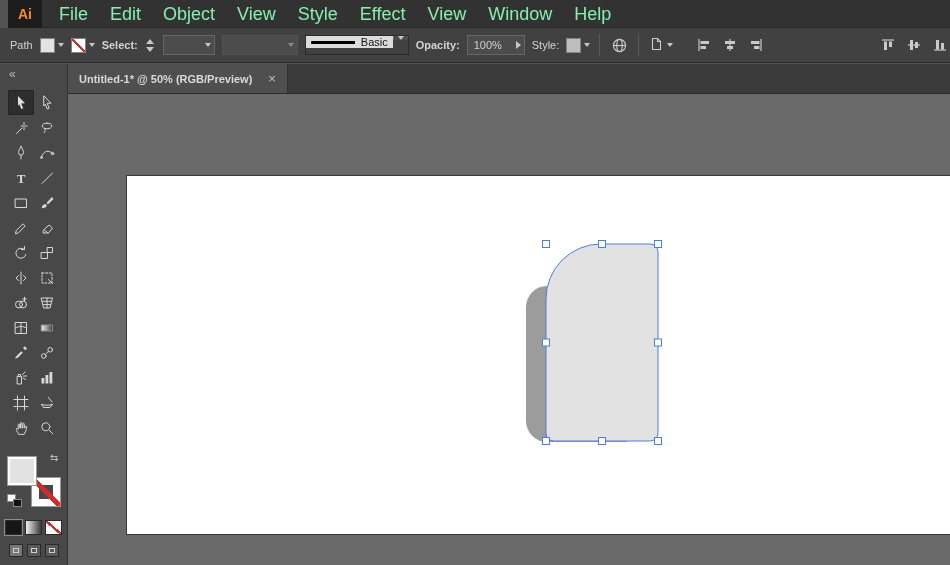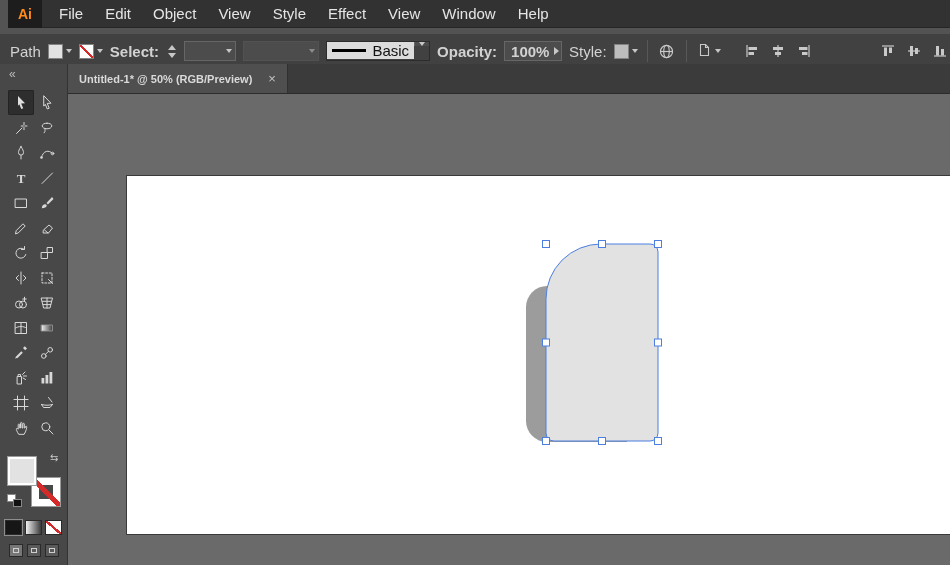--- a/index.html
+++ b/index.html
@@ -4,28 +4,28 @@
 <style>
   * { margin:0; padding:0; box-sizing:border-box; }
   html,body { background:#2a2a2a; }
   body { font-family:"Liberation Sans", sans-serif; }
   .app { position:relative; width:950px; height:565px; background:#535353; overflow:hidden; color:#d6d6d6; user-select:none; }
 
   
   .menubar { position:absolute; top:0; left:0; right:0; height:28px; background:#323232; border-bottom:1px solid #262626; display:flex; align-items:center;margin-left:8px; }
   .logo { width:34px; height:28px; background:#1d1d1d; color:var(--accent-orange,#ff8a1d); font-weight:bold; font-size:14px; display:flex; align-items:center; justify-content:center; }
   .menus { display:flex; margin-left:6px; }
-  .menu-item { padding:0 11px; line-height:28px; font-size:15px; color:#e5e5e5; cursor:default; }
+  .menu-item { padding:0 11px; line-height:28px; font-size:18px; color:#86efac; cursor:default; }
   .menubar-right { display:flex; align-items:center; gap:10px; margin-left:22px; }
   .mini-app-btn { min-width:22px; height:18px; background:#4a4a4a; border:1px solid #5e5e5e; border-radius:2px; color:#d8d8d8; font-size:10px; font-weight:bold; display:flex; align-items:center; justify-content:center; padding:0 3px; }
   .icon-btn { display:flex; align-items:center; gap:3px; }
   .caret { width:0; height:0; border-left:3.5px solid transparent; border-right:3.5px solid transparent; border-top:4.5px solid #c7c7c7; }
 
   
-  .controlbar { position:absolute; top:28px; left:0; right:0; height:35px; background:#414141; border-bottom:1px solid #2b2b2b; display:flex; align-items:center; gap:7px; padding:0 10px; font-size:15px; color:#d2d2d2; overflow:hidden;margin-top:6px; }
+  .controlbar { position:absolute; top:28px; left:0; right:0; height:35px; background:#414141; border-bottom:1px solid #2b2b2b; display:flex; align-items:center; gap:7px; padding:0 10px; font-size:11px; color:#d2d2d2; overflow:hidden; }
   .cb-label { white-space:nowrap; }
   .swatch-btn { display:flex; align-items:center; gap:3px; }
   .swatch { width:15px; height:15px; border:1px solid #828282; background:var(--shape-fill,#e2e2e2); position:relative; }
   .swatch.none { background:#fff; }
   .swatch.none::after, .red-slash::after { content:""; position:absolute; inset:0; background:linear-gradient(to top right, transparent 44%, #d42a2a 44%, #d42a2a 56%, transparent 56%); }
   .stepper { display:flex; flex-direction:column; gap:3px; width:11px; align-items:center; }
   .stepper .up { width:0;height:0;border-left:4px solid transparent;border-right:4px solid transparent;border-bottom:5px solid #c7c7c7; }
   .stepper .down { width:0;height:0;border-left:4px solid transparent;border-right:4px solid transparent;border-top:5px solid #c7c7c7; }
   .combo { height:20px; background:#4c4c4c; border:1px solid #666; display:flex; align-items:center; justify-content:space-between; padding:0 3px 0 6px; gap:5px; }
   .combo.disabled { background:#565656; border-color:#606060; opacity:.55; }
@@ -123,21 +123,21 @@
     <div class="brush-combo">
       <div class="brush-body">
         <span class="brush-line"></span>
         <span>Basic</span>
       </div>
       <div class="combo-caretbox">
           <span class="caret"></span>
         </div>
     </div>
     <span class="cb-label" style="font-weight:bold;">Opacity:</span>
-    <div class="combo" style="width:58px;font-weight:bold;">
+    <div class="combo" style="width:58px;">
       <span>100%</span>
       <span class="submenu-arrow"></span>
     </div>
     <span class="cb-label" style="font-weight:normal;">Style:</span>
     <div class="swatch-btn">
       <span class="swatch" style="background:#bdbdbd;"></span>
       <span class="caret"></span>
     </div>
     <span class="cb-sep"></span>
     <div class="cb-icon">

